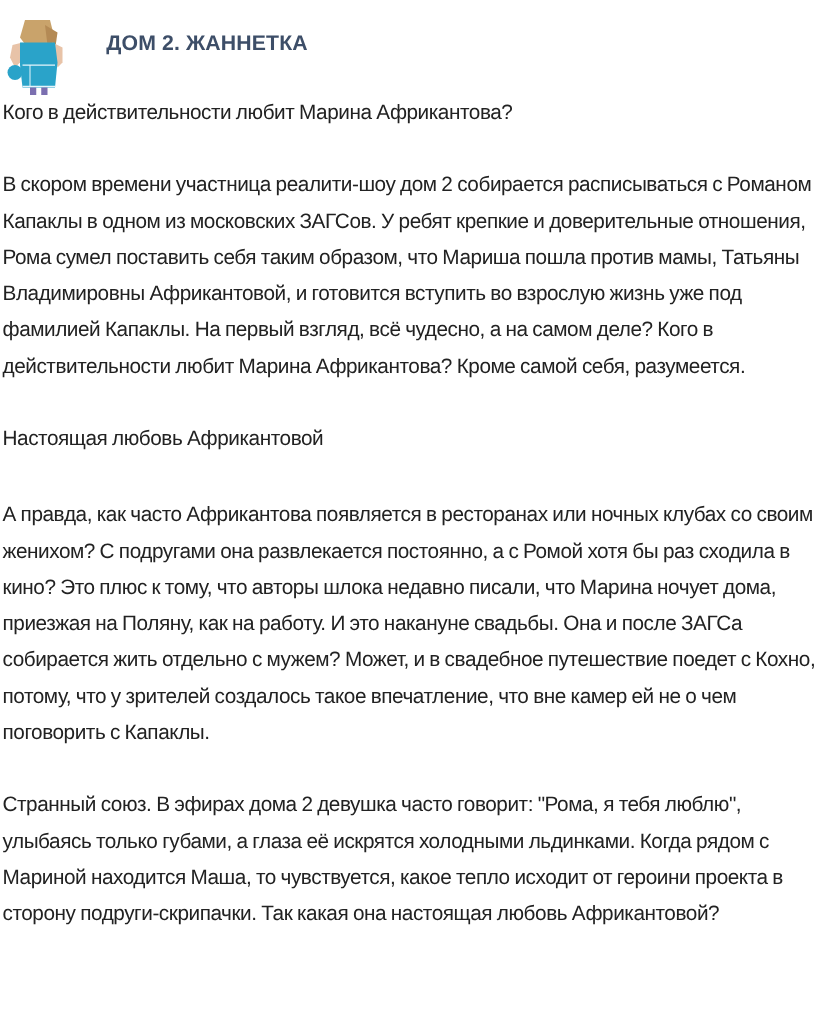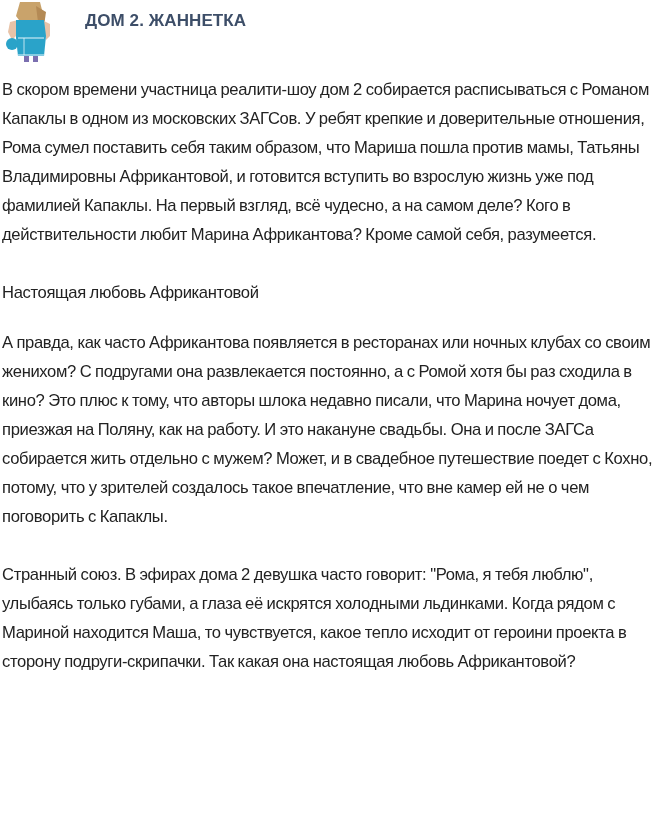--- a/index.html
+++ b/index.html
@@ -10,21 +10,21 @@
     body {
       width: 670px;
       height: 818px;
       overflow: hidden;
       position: relative;
       font-family: "Liberation Sans", "DejaVu Sans", sans-serif;
     }
     .header {
       position: absolute;
       left: 0;
-      top: 2px;
+      top: 16px;
       width: 670px;
       height: 62px;
     }
     .avatar {
       position: absolute;
       left: 0;
       top: 0;
       width: 58px;
       height: 62px;
       overflow: hidden;
@@ -48,21 +48,21 @@
       color: #222222;
       font-size: 16.6px;
       line-height: 29px;
       letter-spacing: -0.35px;
       word-spacing: -0.5px;
     }
     .article p {
       margin: 0 0 29px 0;
     }
     .article p.heading {
-      margin-bottom: 21px;
+      margin-bottom: 32px;
     }
   </style>
 </head>
 <body>
 
 <div class="header">
   <div class="avatar">
     <svg width="58" height="62" viewBox="0 0 58 62">
       <rect width="58" height="62" fill="#ffffff"></rect>
 
@@ -80,17 +80,18 @@
       <circle cx="12" cy="42" r="6" fill="#2aa3c9"></circle>
 
       <rect x="24" y="54" width="5" height="6" fill="#7b6fb0"></rect>
       <rect x="33" y="54" width="5" height="6" fill="#7b6fb0"></rect>
     </svg>
   </div>
   <a class="channel-title">ДОМ 2. ЖАННЕТКА</a>
 </div>
 
 <div class="article">
+  <p>Кого в действительности любит Марина Африкантова?</p>
   <p>В скором времени участница реалити-шоу дом 2 собирается расписываться с Романом Капаклы в одном из московских ЗАГСов. У ребят крепкие и доверительные отношения, Рома сумел поставить себя таким образом, что Мариша пошла против мамы, Татьяны Владимировны Африкантовой, и готовится вступить во взрослую жизнь уже под фамилией Капаклы. На первый взгляд, всё чудесно, а на самом деле? Кого в действительности любит Марина Африкантова? Кроме самой себя, разумеется.</p>
   <p class="heading">Настоящая любовь Африкантовой</p>
   <p>А правда, как часто Африкантова появляется в ресторанах или ночных клубах со своим женихом? С подругами она развлекается постоянно, а с Ромой хотя бы раз сходила в кино? Это плюс к тому, что авторы шлока недавно писали, что Марина ночует дома, приезжая на Поляну, как на работу. И это накануне свадьбы. Она и после ЗАГСа собирается жить отдельно с мужем? Может, и в свадебное путешествие поедет с Кохно, потому, что у зрителей создалось такое впечатление, что вне камер ей не о чем поговорить с Капаклы.</p>
   <p>Странный союз. В эфирах дома 2 девушка часто говорит: "Рома, я тебя люблю", улыбаясь только губами, а глаза её искрятся холодными льдинками. Когда рядом с Мариной находится Маша, то чувствуется, какое тепло исходит от героини проекта в сторону подруги-скрипачки. Так какая она настоящая любовь Африкантовой?</p>
 </div>
 
 </body></html>

